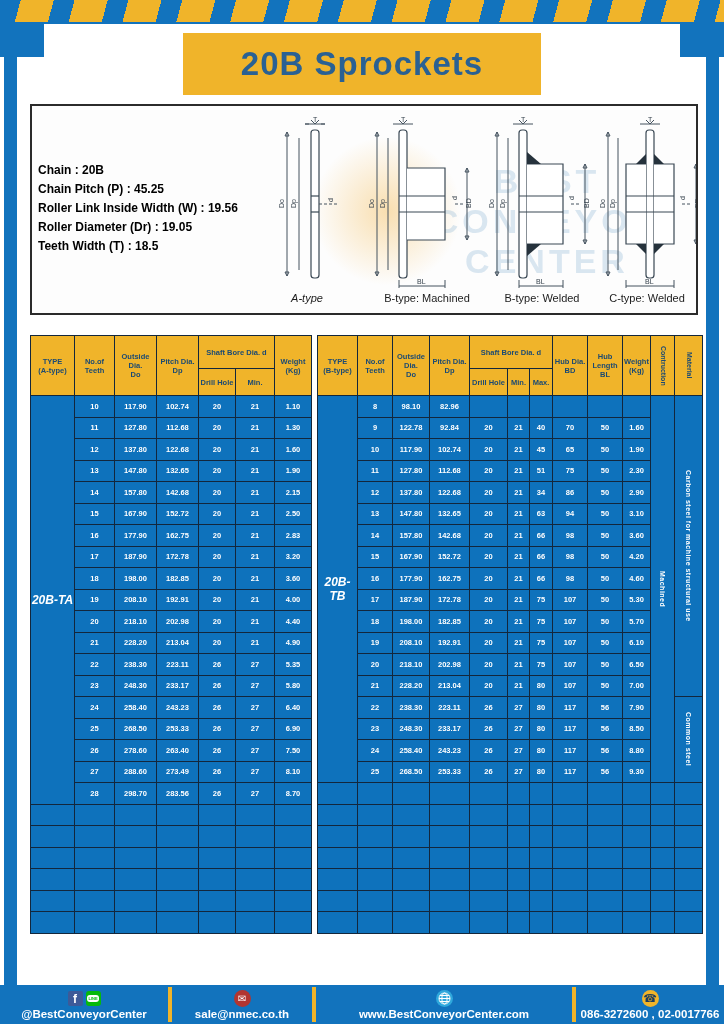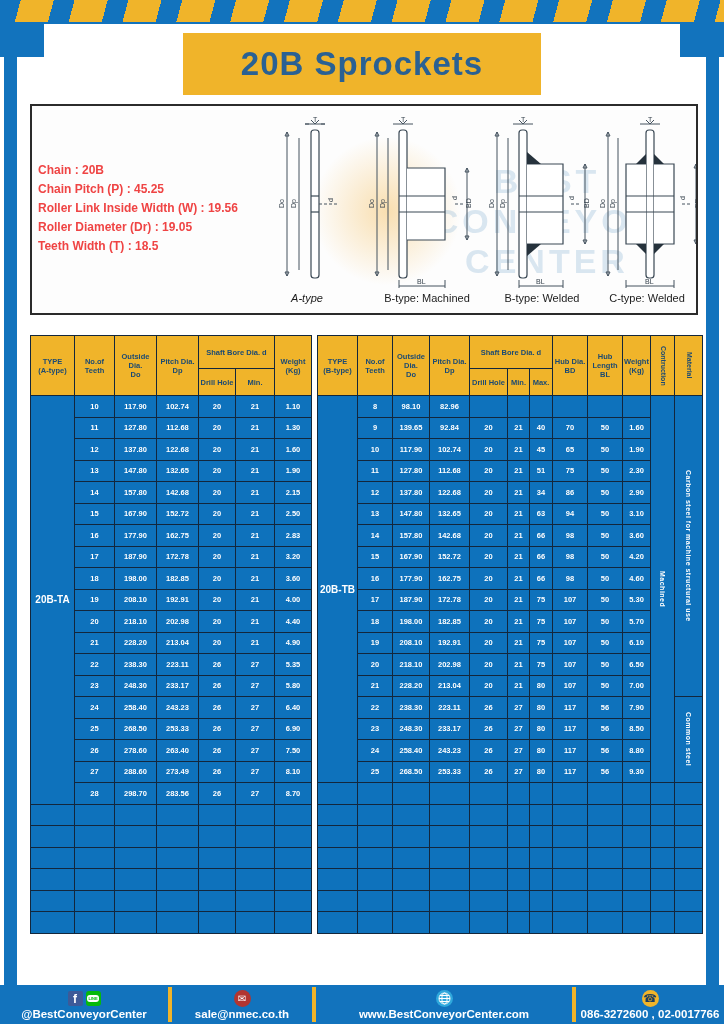--- a/index.html
+++ b/index.html
@@ -19,39 +19,39 @@
     display:flex;align-items:center;justify-content:center;}
   .title-banner h1{margin:0;font-size:33px;font-weight:bold;color:#2a6193;letter-spacing:1px;}
   
   .spec-box{position:absolute;left:30px;top:104px;width:668px;height:211px;background:#fdfdfd;
     border:2px solid #2b2b2b;box-sizing:border-box;overflow:hidden;}
   .watermark-blob{position:absolute;left:280px;top:30px;width:150px;height:150px;border-radius:50%;
     background:radial-gradient(circle,rgba(242,177,60,.40),rgba(242,177,60,0) 70%);}
   .watermark-text{position:absolute;left:350px;top:55px;width:330px;font-weight:bold;font-size:34px;
     line-height:40px;letter-spacing:4px;color:rgba(110,165,205,.25);white-space:pre-line;text-align:center;}
   .spec-lines{position:absolute;left:6px;top:55px;}
-  .spec-line{font-size:12px;font-weight:bold;color:#ef4444;line-height:19px;white-space:nowrap;}
+  .spec-line{font-size:12px;font-weight:bold;color:#000000;line-height:19px;white-space:nowrap;}
   .diagram{position:absolute;top:10px;}
   .diagram svg{display:block;}
   .dcaption{position:absolute;width:120px;text-align:center;top:186px;font-size:11px;color:#1c1c1c;}
   .dim{stroke:#44525f;stroke-width:1;fill:none;}
   .dimtxt{fill:#333f4a;font-size:7px;font-family:"Liberation Sans",sans-serif;}
   .part{stroke:#3a4854;stroke-width:1.2;fill:#ffffff;}
   .fil{fill:#26323c;}
   
   table{border-collapse:collapse;table-layout:fixed;position:absolute;top:335px;}
   #tbl-left{left:30px;width:281px;} #tbl-right{left:317px;width:385px;}
   th,td{border:1.5px solid #13273c;box-sizing:border-box;overflow:hidden;padding:0;}
   th{background:#f0b42a;color:#1b4a73;font-size:7.5px;font-weight:bold;white-space:pre-line;
      text-align:center;line-height:9px;padding:1px;}
   thead tr:first-child{height:33px;} thead tr:last-child{height:27px;}
   td{background:#0e72bc;color:#ffffff;font-size:7.5px;font-weight:bold;text-align:center;height:21.5px;}
   .vhead{writing-mode:vertical-rl;font-size:7px;line-height:8px;padding:2px 1px;}
   .vcell{writing-mode:vertical-rl;font-size:7px;letter-spacing:.5px;}
-  .type-cell{font-size:10px;}
+  .type-cell{font-size:12px;font-style:italic;}
   
   .footer{position:absolute;left:0;top:985px;width:724px;height:39px;background:#1273bd;
     display:flex;align-items:stretch;}
   .fsec{display:flex;flex-direction:column;align-items:center;justify-content:center;gap:1px;}
   .fsec .ficons{display:flex;gap:3px;align-items:center;height:18px;}
   .fsec .flabel{color:#ffffff;font-weight:bold;font-size:11.5px;white-space:nowrap;}
   .fdiv{width:4px;background:#f0b42a;margin:2px 0;}
   .icon-fb{width:15px;height:15px;background:#3d5a98;border-radius:2px;color:#fff;font-weight:bold;
     font-size:12px;display:flex;align-items:flex-end;justify-content:center;line-height:14px;}
   .icon-line{width:15px;height:15px;background:#06b90a;border-radius:3px;display:flex;align-items:center;
@@ -480,21 +480,21 @@
           <td></td>
           <td></td>
           <td></td>
           <td></td>
           <td></td>
           <td rowspan="18" class="vcell">Machined</td>
           <td rowspan="14" class="vcell">Carbon steel for machine structural use</td>
         </tr>
         <tr>
           <td>9</td>
-          <td>139.65</td>
+          <td>122.78</td>
           <td>92.84</td>
           <td>20</td>
           <td>21</td>
           <td>40</td>
           <td>70</td>
           <td>50</td>
           <td>1.60</td>
         </tr>
         <tr>
           <td>10</td>

